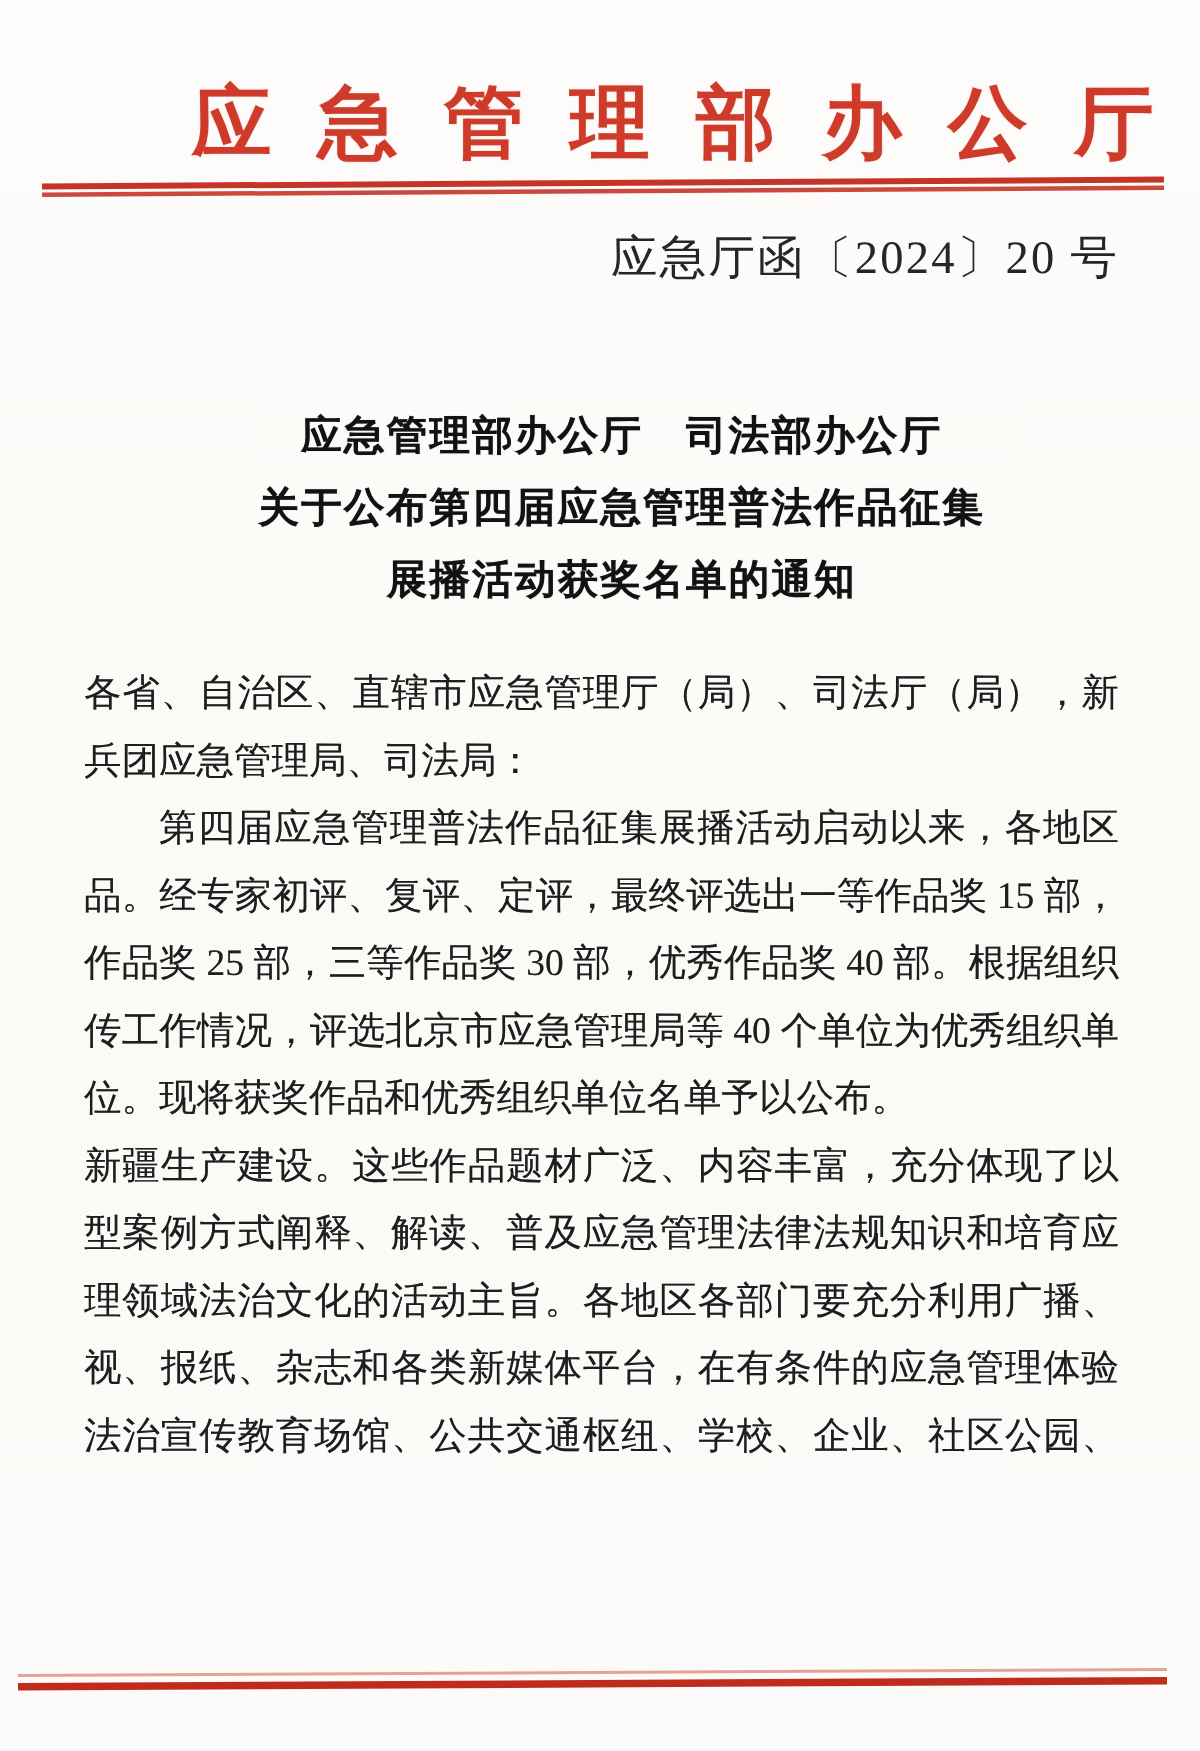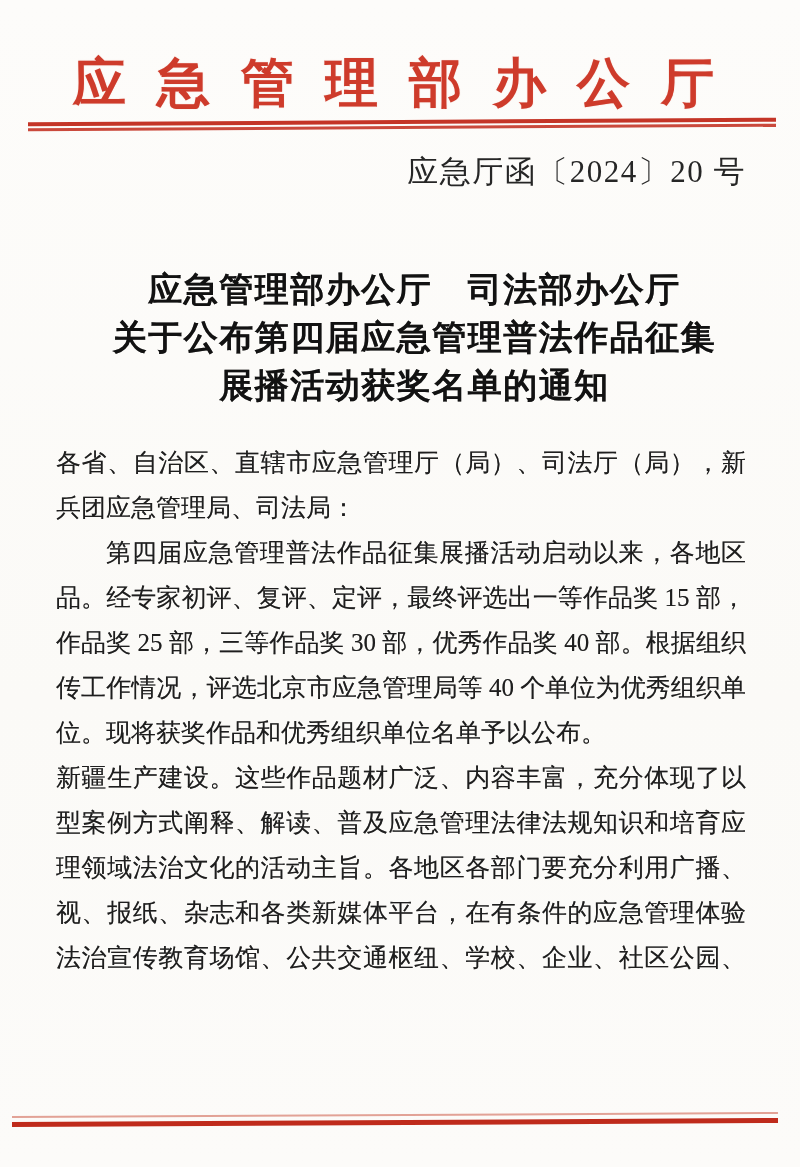--- a/index.html
+++ b/index.html
@@ -12,21 +12,21 @@
     position: relative;
     width: 800px; height: 1167px;
     background: linear-gradient(180deg, #fdfcfa 0%, #fbfaf7 60%, #fcfbf9 100%);
     overflow: hidden;
     color: var(--ink, #1c1c1c);
   }
   
   .header-title {
     position: absolute;
     top: 52px; left: 0; right: 0;
-    text-align: center;
+    text-align: right;
     font-size: 53px;
     line-height: 62px;
     font-weight: 700;
     letter-spacing: 31px;
     padding-left: 18px;
     color: var(--header-red, #ce3b2b);
     text-shadow: 0 0 1px rgba(206, 59, 43, 0.35);
     white-space: nowrap;
   }
   .header-rule {
@@ -52,21 +52,21 @@
     color: #262626;
     white-space: nowrap;
   }
   
   .title-block {
     position: absolute;
     top: 266px; left: 0; right: 0;
     text-align: center;
   }
   .title-line {
-    font-size: 34px;
+    font-size: 27px;
     line-height: 48px;
     font-weight: 700;
     letter-spacing: 1.5px;
     color: #121212;
     text-shadow: 0 0 0.5px rgba(0,0,0,0.5);
     white-space: nowrap;
     margin-left: 29px;
   }
   
   .body-block {

